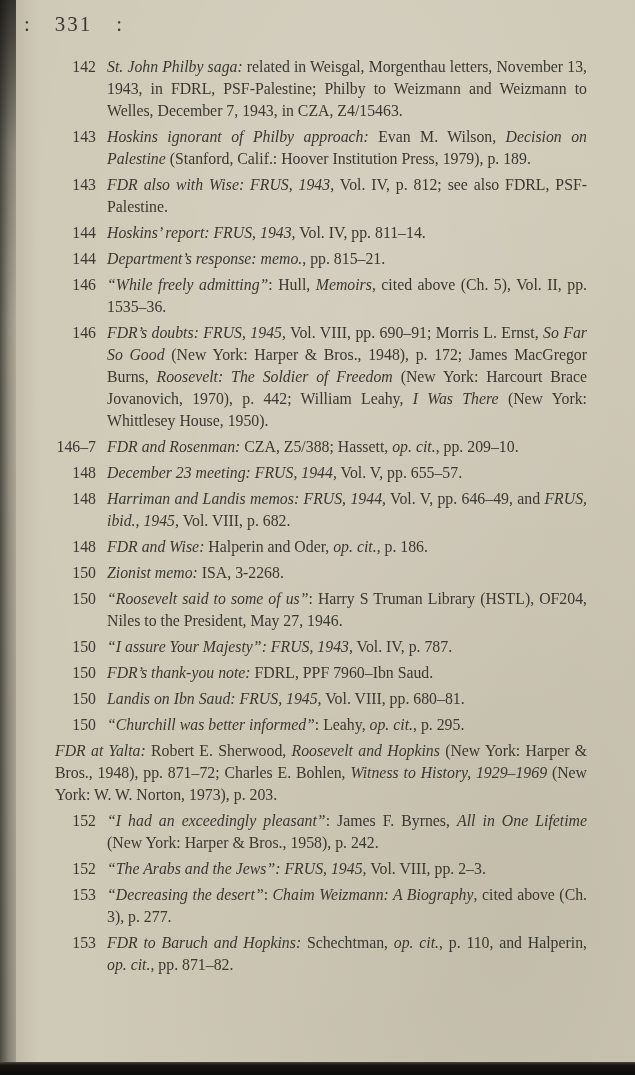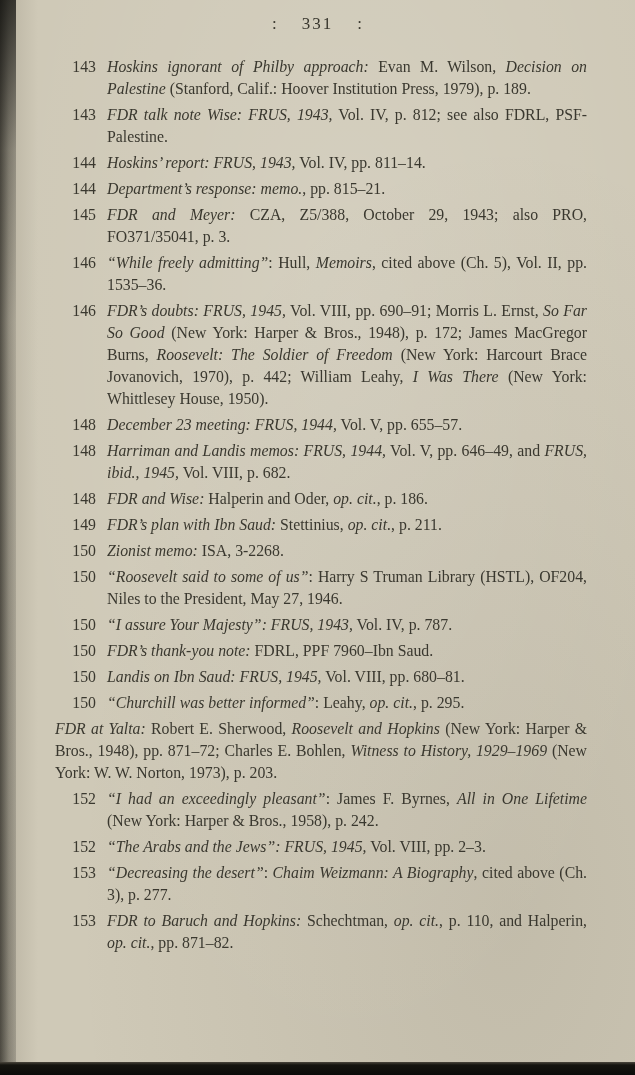--- a/index.html
+++ b/index.html
@@ -28,22 +28,22 @@
       linear-gradient(to right, rgba(15,14,10,0.55), rgba(15,14,10,0.15) 55%, rgba(15,14,10,0) 100%);
     pointer-events: none;
   }
   
   .bottom-bar {
     position: absolute; left: 0; right: 0; bottom: 0; height: 13px;
     background: linear-gradient(to bottom, #4a463c 0, #15140f 3px, #0b0b09 100%);
   }
   .header {
     padding-top: 13px;
-    text-align: center;
-    font-size: 17px;
+    text-align: left;
+    font-size: 21px;
     line-height: 22px;
     margin-bottom: 21px;
   }
   .header .mark { display: inline-block; margin: 0 24px; letter-spacing: 1px; }
   .header .pagenum { display: inline-block; letter-spacing: 2px; }
   .notes {
     padding-left: 55px;
     padding-right: 48px;
   }
   .note {
@@ -70,62 +70,62 @@
 
 <div class="page">
   <div class="left-edge"></div>
 
   <div class="header">
     <span class="mark">:</span><span class="pagenum">331</span><span class="mark">:</span>
   </div>
 
   <div class="notes">
       <div class="note">
+        <span class="num">142</span>
+        <span class="body"><i>St. John Philby saga:</i><span> related in Weisgal, Morgenthau letters, November 13, 1943, in FDRL, PSF-Palestine; Philby to Weizmann and Weizmann to Welles, December 7, 1943, in CZA, Z4/15463.</span></span>
+      </div>
+      <div class="note">
         <span class="num">143</span>
         <span class="body"><i>Hoskins ignorant of Philby approach:</i><span> Evan M. Wilson, </span><i>Decision on Palestine</i><span> (Stanford, Calif.: Hoover Institution Press, 1979), p. 189.</span></span>
       </div>
       <div class="note">
         <span class="num">143</span>
-        <span class="body"><i>FDR talk note Wise: FRUS, 1943,</i><span> Vol. IV, p. 812; see also FDRL, PSF-Palestine.</span></span>
+        <span class="body"><i>FDR also with Wise: FRUS, 1943,</i><span> Vol. IV, p. 812; see also FDRL, PSF-Palestine.</span></span>
       </div>
       <div class="note">
         <span class="num">144</span>
         <span class="body"><i>Hoskins’ report: FRUS, 1943,</i><span> Vol. IV, pp. 811–14.</span></span>
       </div>
       <div class="note">
         <span class="num">144</span>
         <span class="body"><i>Department’s response: memo.</i><span>, pp. 815–21.</span></span>
       </div>
       <div class="note">
-        <span class="num">145</span>
-        <span class="body"><i>FDR and Meyer:</i><span> CZA, Z5/388, October 29, 1943; also PRO, FO371/35041, p. 3.</span></span>
-      </div>
-      <div class="note">
         <span class="num">146</span>
         <span class="body"><i>“While freely admitting”</i><span>: Hull, </span><i>Memoirs</i><span>, cited above (Ch. 5), Vol. II, pp. 1535–36.</span></span>
       </div>
       <div class="note">
         <span class="num">146</span>
         <span class="body"><i>FDR’s doubts: FRUS, 1945,</i><span> Vol. VIII, pp. 690–91; Morris L. Ernst, </span><i>So Far So Good</i><span> (New York: Harper &amp; Bros., 1948), p. 172; James MacGregor Burns, </span><i>Roosevelt: The Soldier of Freedom</i><span> (New York: Harcourt Brace Jovanovich, 1970), p. 442; William Leahy, </span><i>I Was There</i><span> (New York: Whittlesey House, 1950).</span></span>
+      </div>
+      <div class="note">
+        <span class="num">146–7</span>
+        <span class="body"><i>FDR and Rosenman:</i><span> CZA, Z5/388; Hassett, </span><i>op. cit.</i><span>, pp. 209–10.</span></span>
       </div>
       <div class="note">
         <span class="num">148</span>
         <span class="body"><i>December 23 meeting: FRUS, 1944,</i><span> Vol. V, pp. 655–57.</span></span>
       </div>
       <div class="note">
         <span class="num">148</span>
         <span class="body"><i>Harriman and Landis memos: FRUS, 1944,</i><span> Vol. V, pp. 646–49, and </span><i>FRUS, ibid., 1945,</i><span> Vol. VIII, p. 682.</span></span>
       </div>
       <div class="note">
         <span class="num">148</span>
         <span class="body"><i>FDR and Wise:</i><span> Halperin and Oder, </span><i>op. cit.</i><span>, p. 186.</span></span>
-      </div>
-      <div class="note">
-        <span class="num">149</span>
-        <span class="body"><i>FDR’s plan with Ibn Saud:</i><span> Stettinius, </span><i>op. cit.</i><span>, p. 211.</span></span>
       </div>
       <div class="note">
         <span class="num">150</span>
         <span class="body"><i>Zionist memo:</i><span> ISA, 3-2268.</span></span>
       </div>
       <div class="note">
         <span class="num">150</span>
         <span class="body"><i>“Roosevelt said to some of us”</i><span>: Harry S Truman Library (HSTL), OF204, Niles to the President, May 27, 1946.</span></span>
       </div>
       <div class="note">

